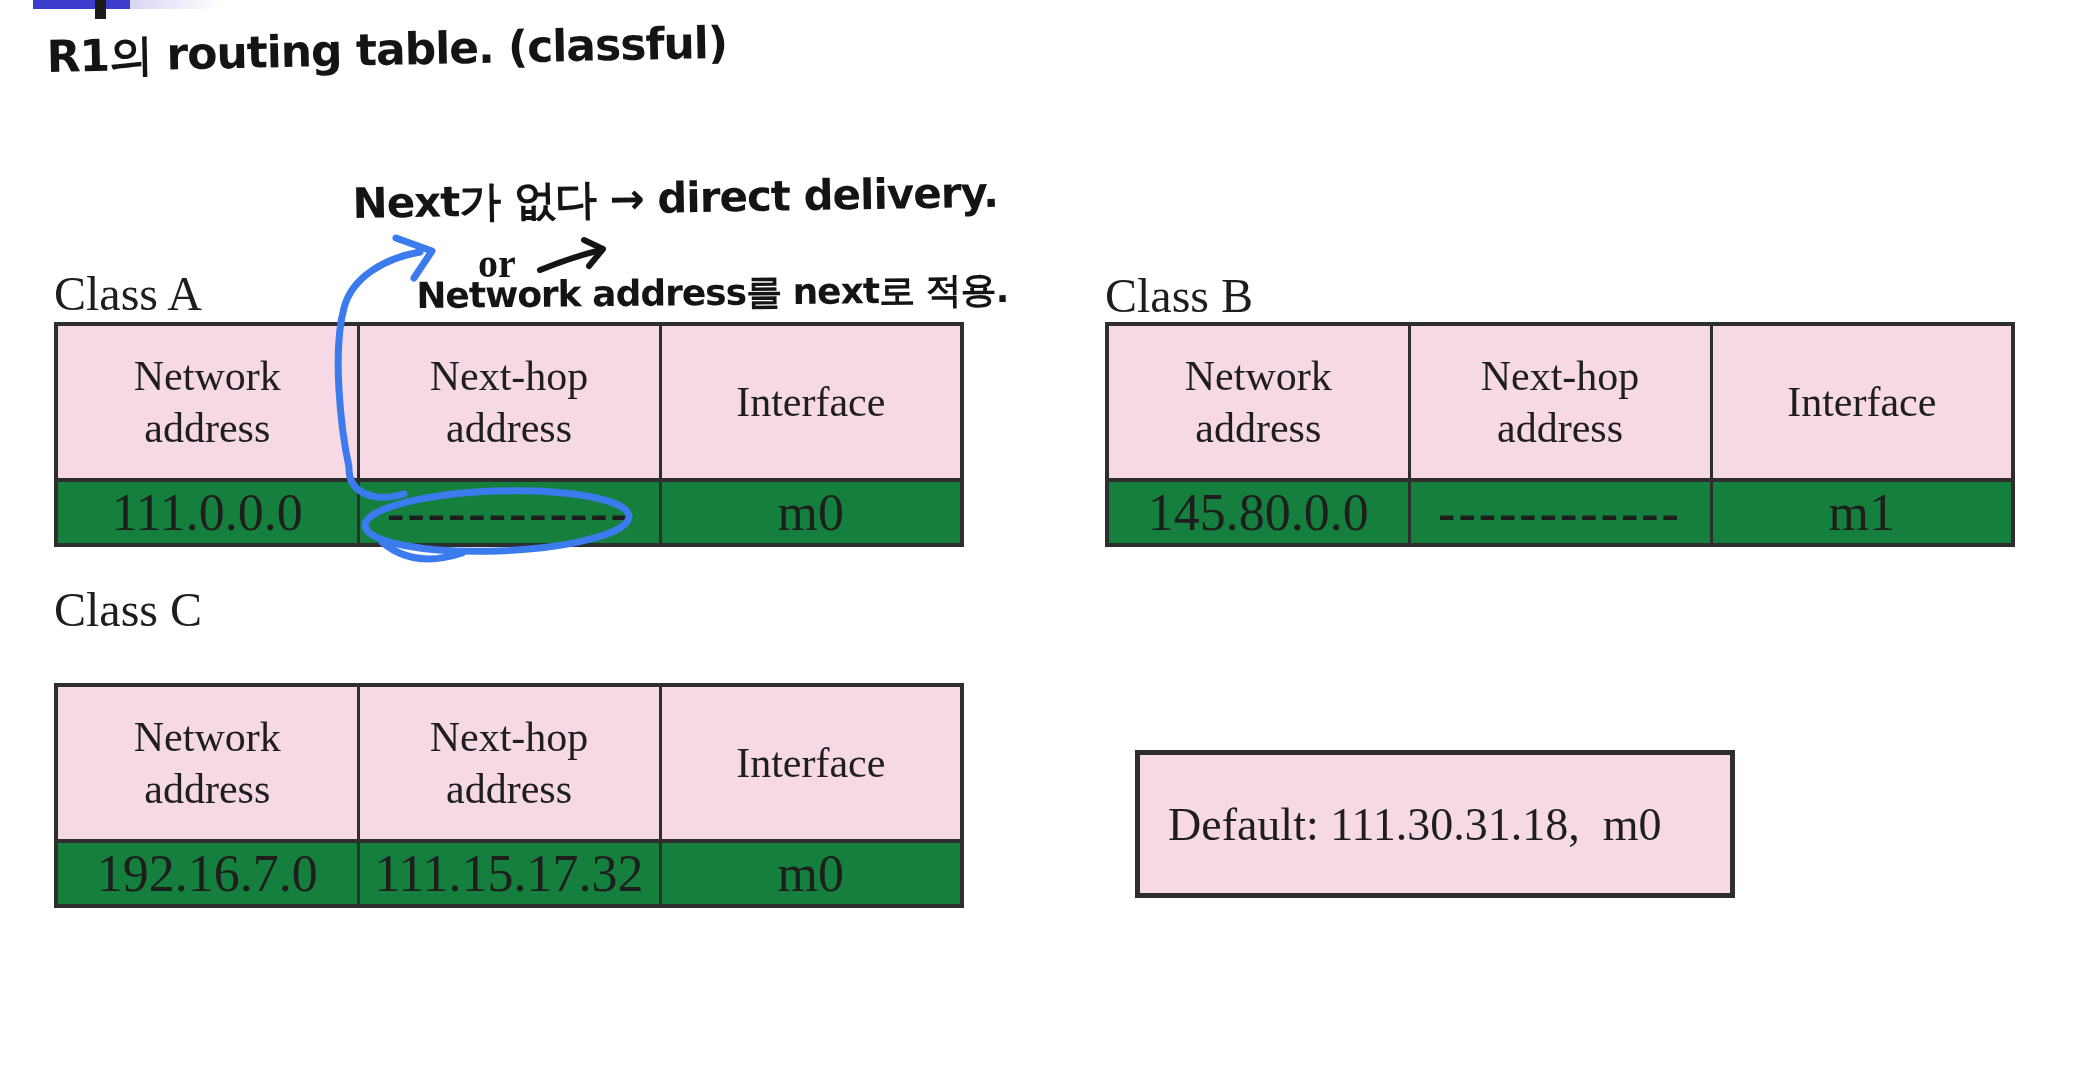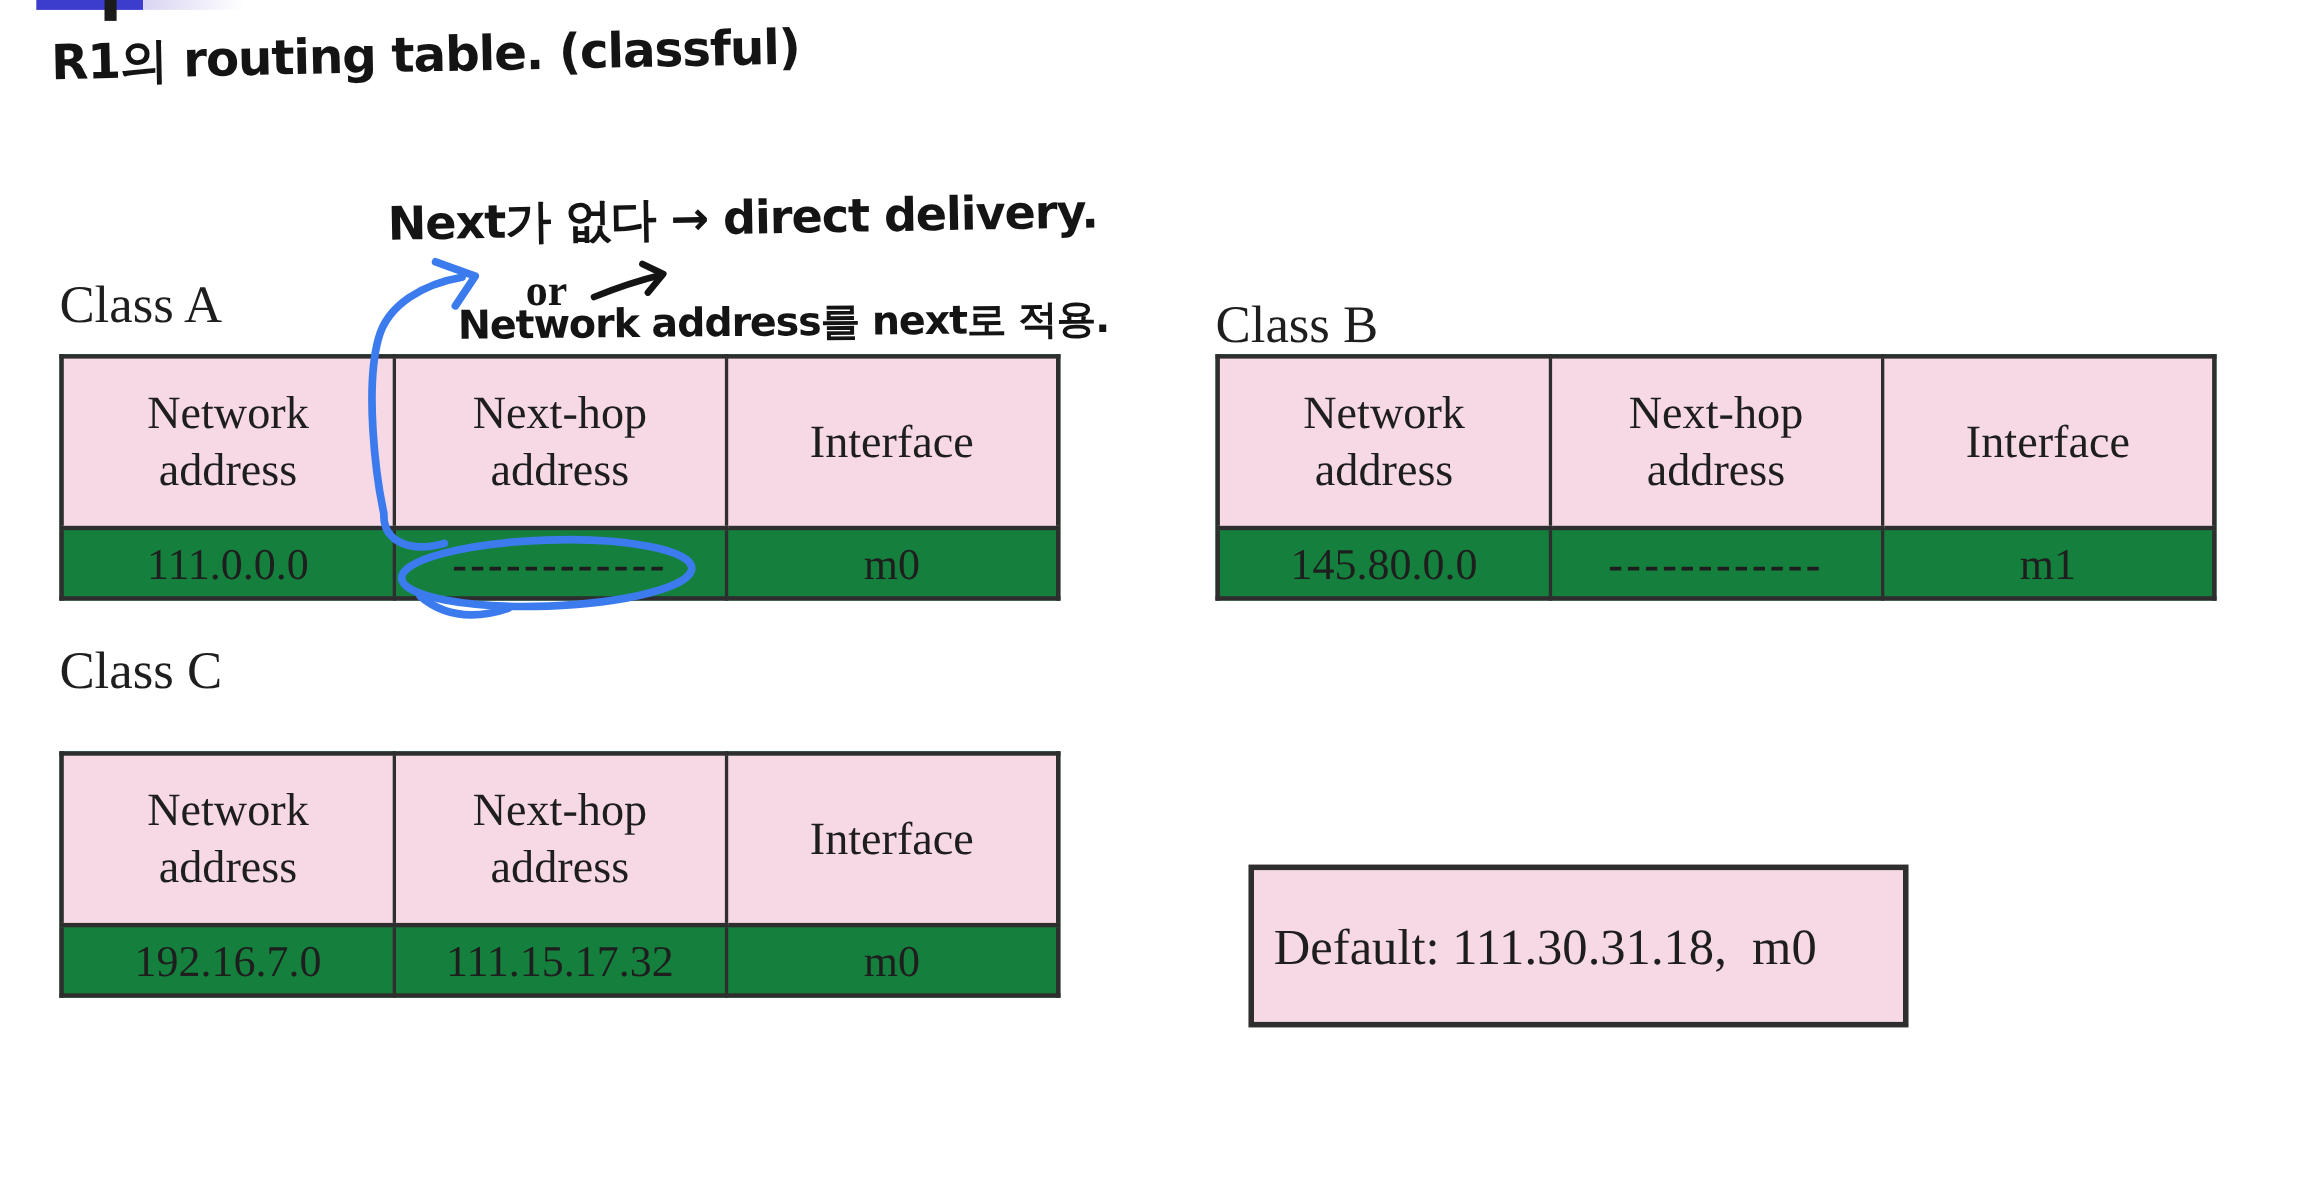--- a/index.html
+++ b/index.html
@@ -27,47 +27,47 @@
   
   .hw{font-family:"DejaVu Sans",sans-serif;font-weight:700;color:var(--ink);
       white-space:nowrap;transform-origin:left top;}
   .hw-title{left:46px;top:28px;font-size:44px;transform:rotate(-1.2deg);letter-spacing:-1px;}
   .hw-line1{left:352px;top:176px;font-size:42px;transform:rotate(-1deg);letter-spacing:-1px;}
   .hw-line2{left:478px;top:240px;font-size:40px;font-family:Liberation Serif, serif;}
   .hw-line3{left:416px;top:272px;font-size:36px;transform:rotate(-0.6deg);letter-spacing:-1px;}
 
   
   .cls-label{font-size:48px;color:var(--text);white-space:nowrap;}
-  .lbl-a{left:54px;top:250px;}
+  .lbl-a{left:54px;top:266px;}
   .lbl-b{left:1105px;top:268px;}
   .lbl-c{left:54px;top:582px;}
 
   table.rt{border-collapse:collapse;table-layout:fixed;width:910px;
     text-align:center;background:#15803d;}
   table.rt{border:4px solid var(--border);}
   table.rt th{
     background:var(--pink);border:3px solid var(--border);
     border-bottom:4px solid var(--border);
     height:156px;font-weight:normal;font-size:42px;line-height:1.25;
     white-space:pre-line;vertical-align:middle;font-family:"Liberation Serif",serif;
   }
   table.rt td{
     border-left:3px solid var(--border);border-right:3px solid var(--border);
     border-top:none;border-bottom:none;
-    height:64px;font-size:40px;vertical-align:middle;
+    height:64px;font-size:52px;vertical-align:middle;
   }
   td.dash{font-weight:bold;letter-spacing:3px;font-size:42px;}
   .tbl-a{left:54px;top:322px;}
   .tbl-b{left:1105px;top:322px;}
   .tbl-c{left:54px;top:683px;}
 
   .default-box{
-    left:1135px;top:786px;width:600px;height:148px;
+    left:1135px;top:750px;width:600px;height:148px;
     background:var(--pink);border:5px solid var(--border);
-    display:flex;align-items:center;padding-left:18px;
+    display:flex;align-items:center;padding-left:28px;
     font-size:46px;white-space:pre;
   }
 
   svg.overlay{left:0;top:0;width:2100px;height:1088px;pointer-events:none;}
   .pen{stroke:var(--pen);stroke-width:7;fill:none;stroke-linecap:round;stroke-linejoin:round;}
   .ink{stroke:var(--ink);stroke-width:6;fill:none;stroke-linecap:round;stroke-linejoin:round;}
 </style>
 </head>
 <body>
 

